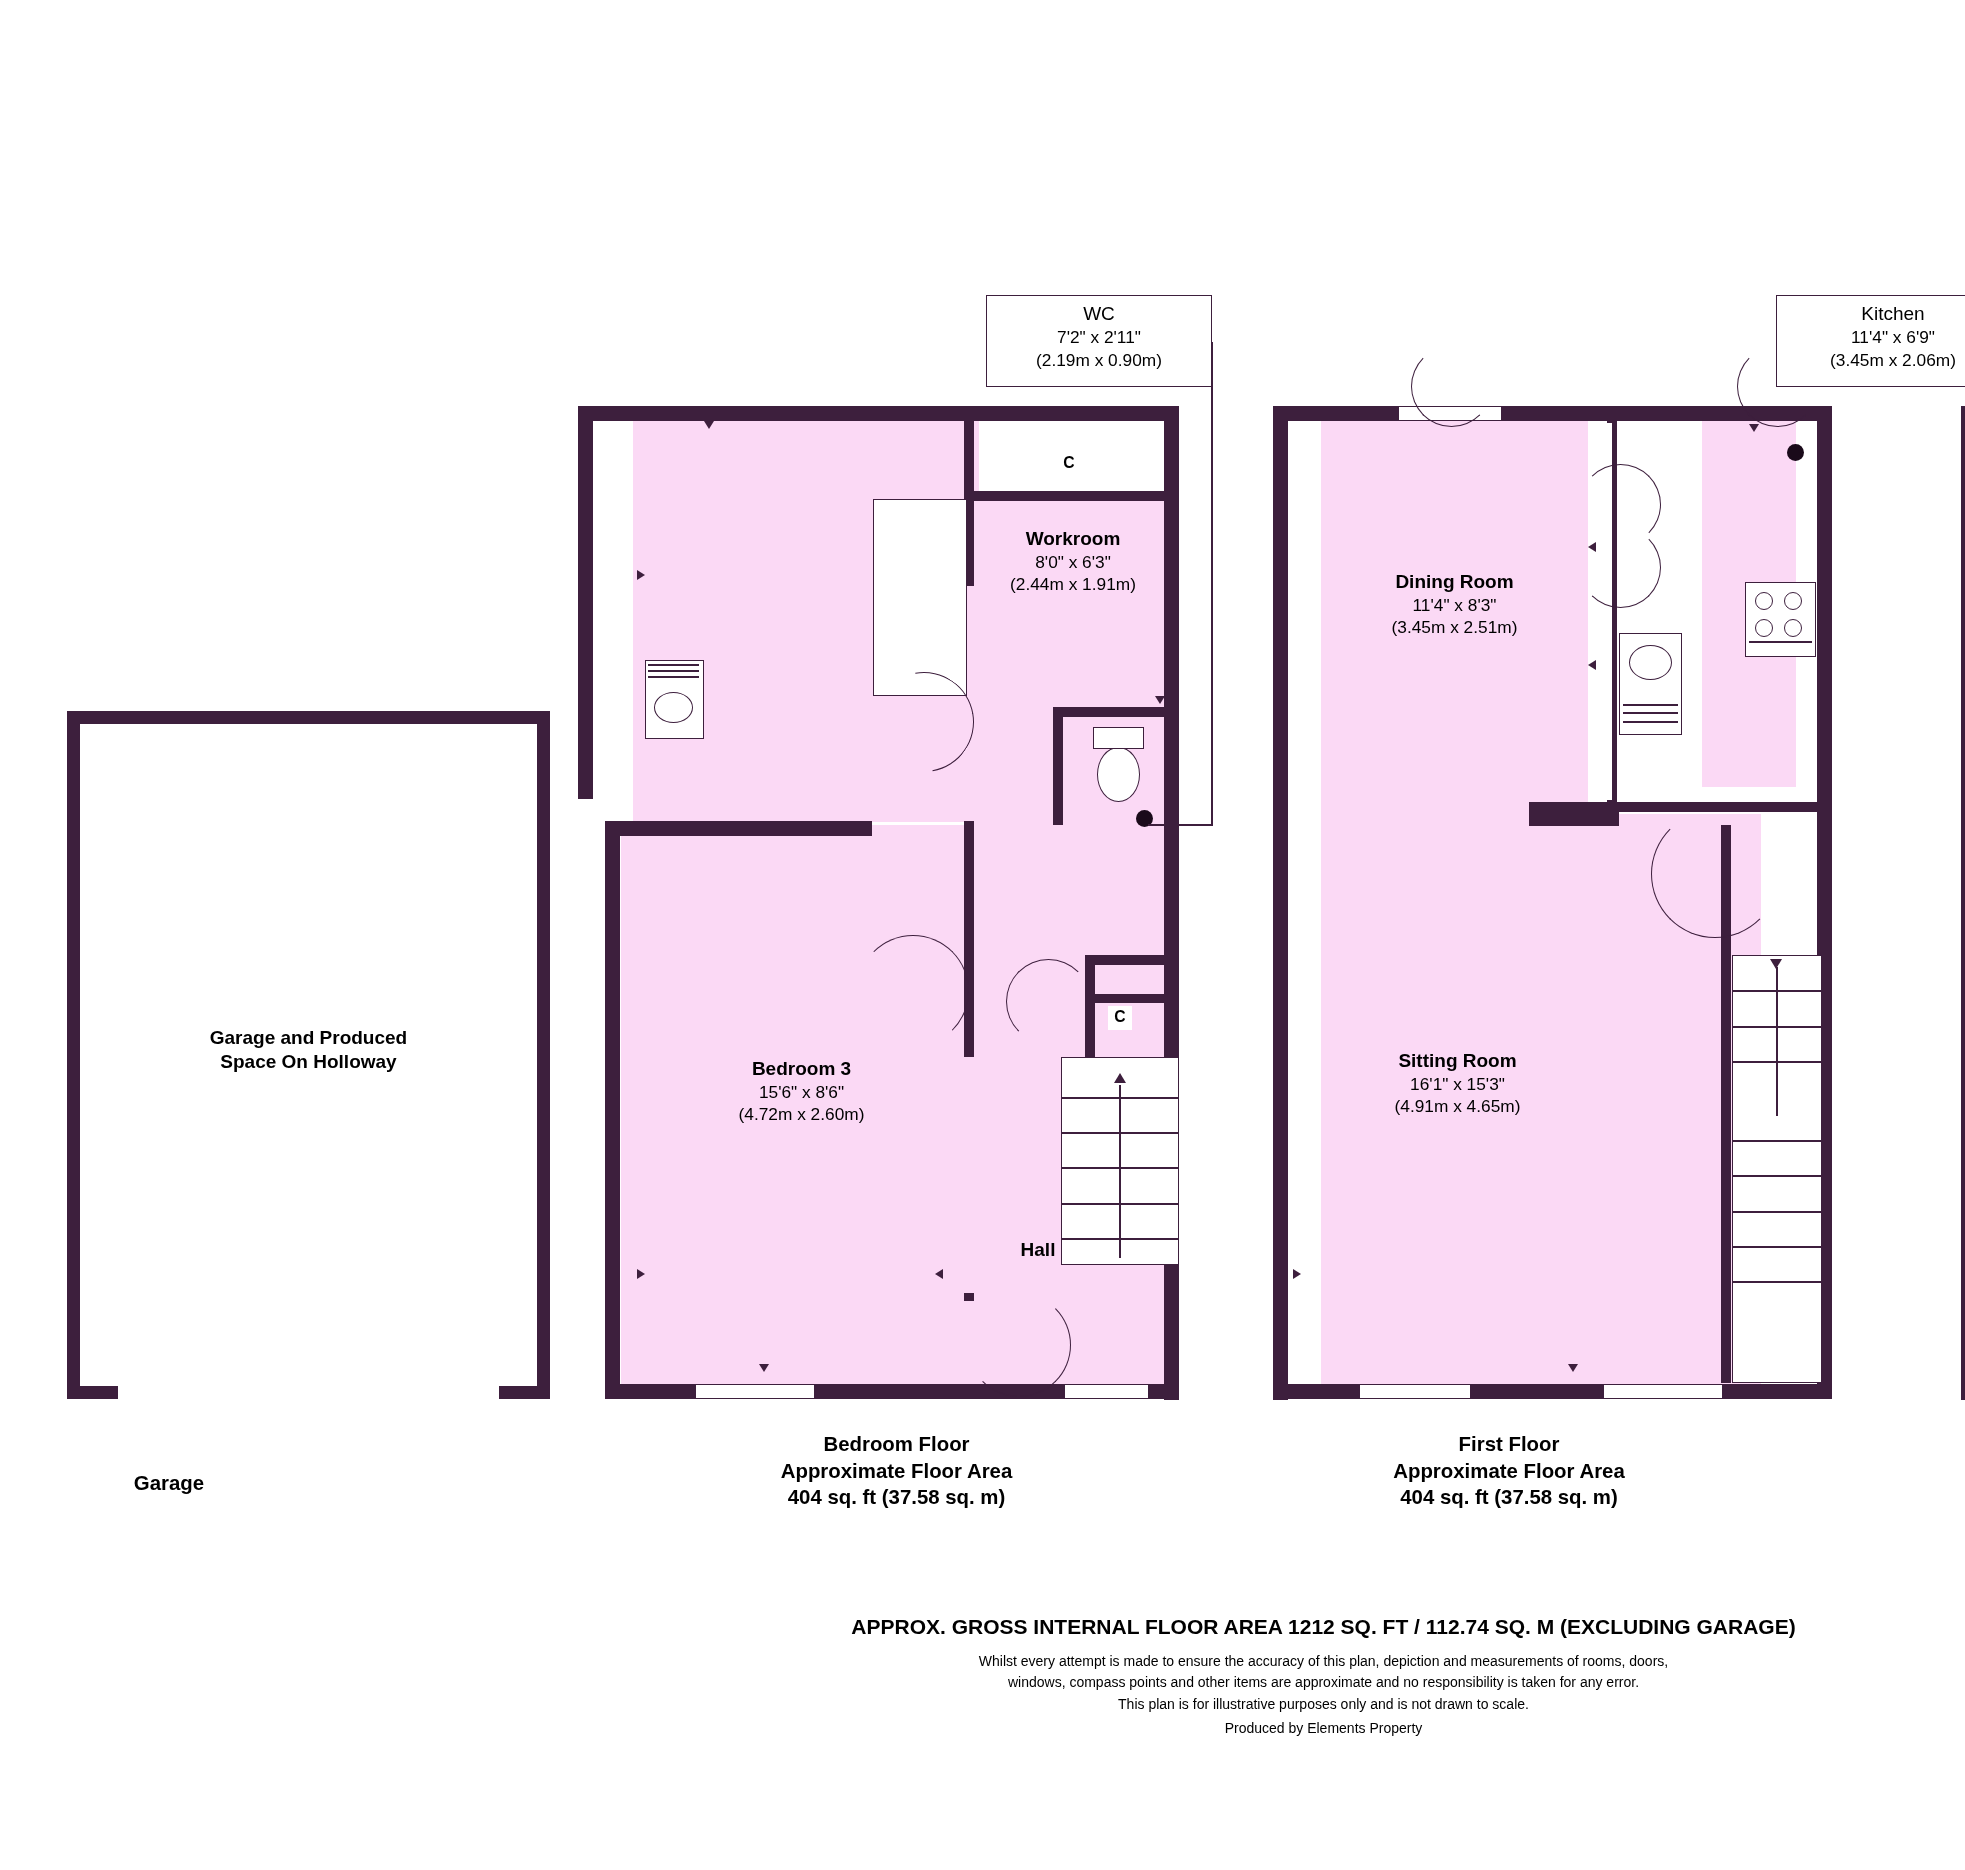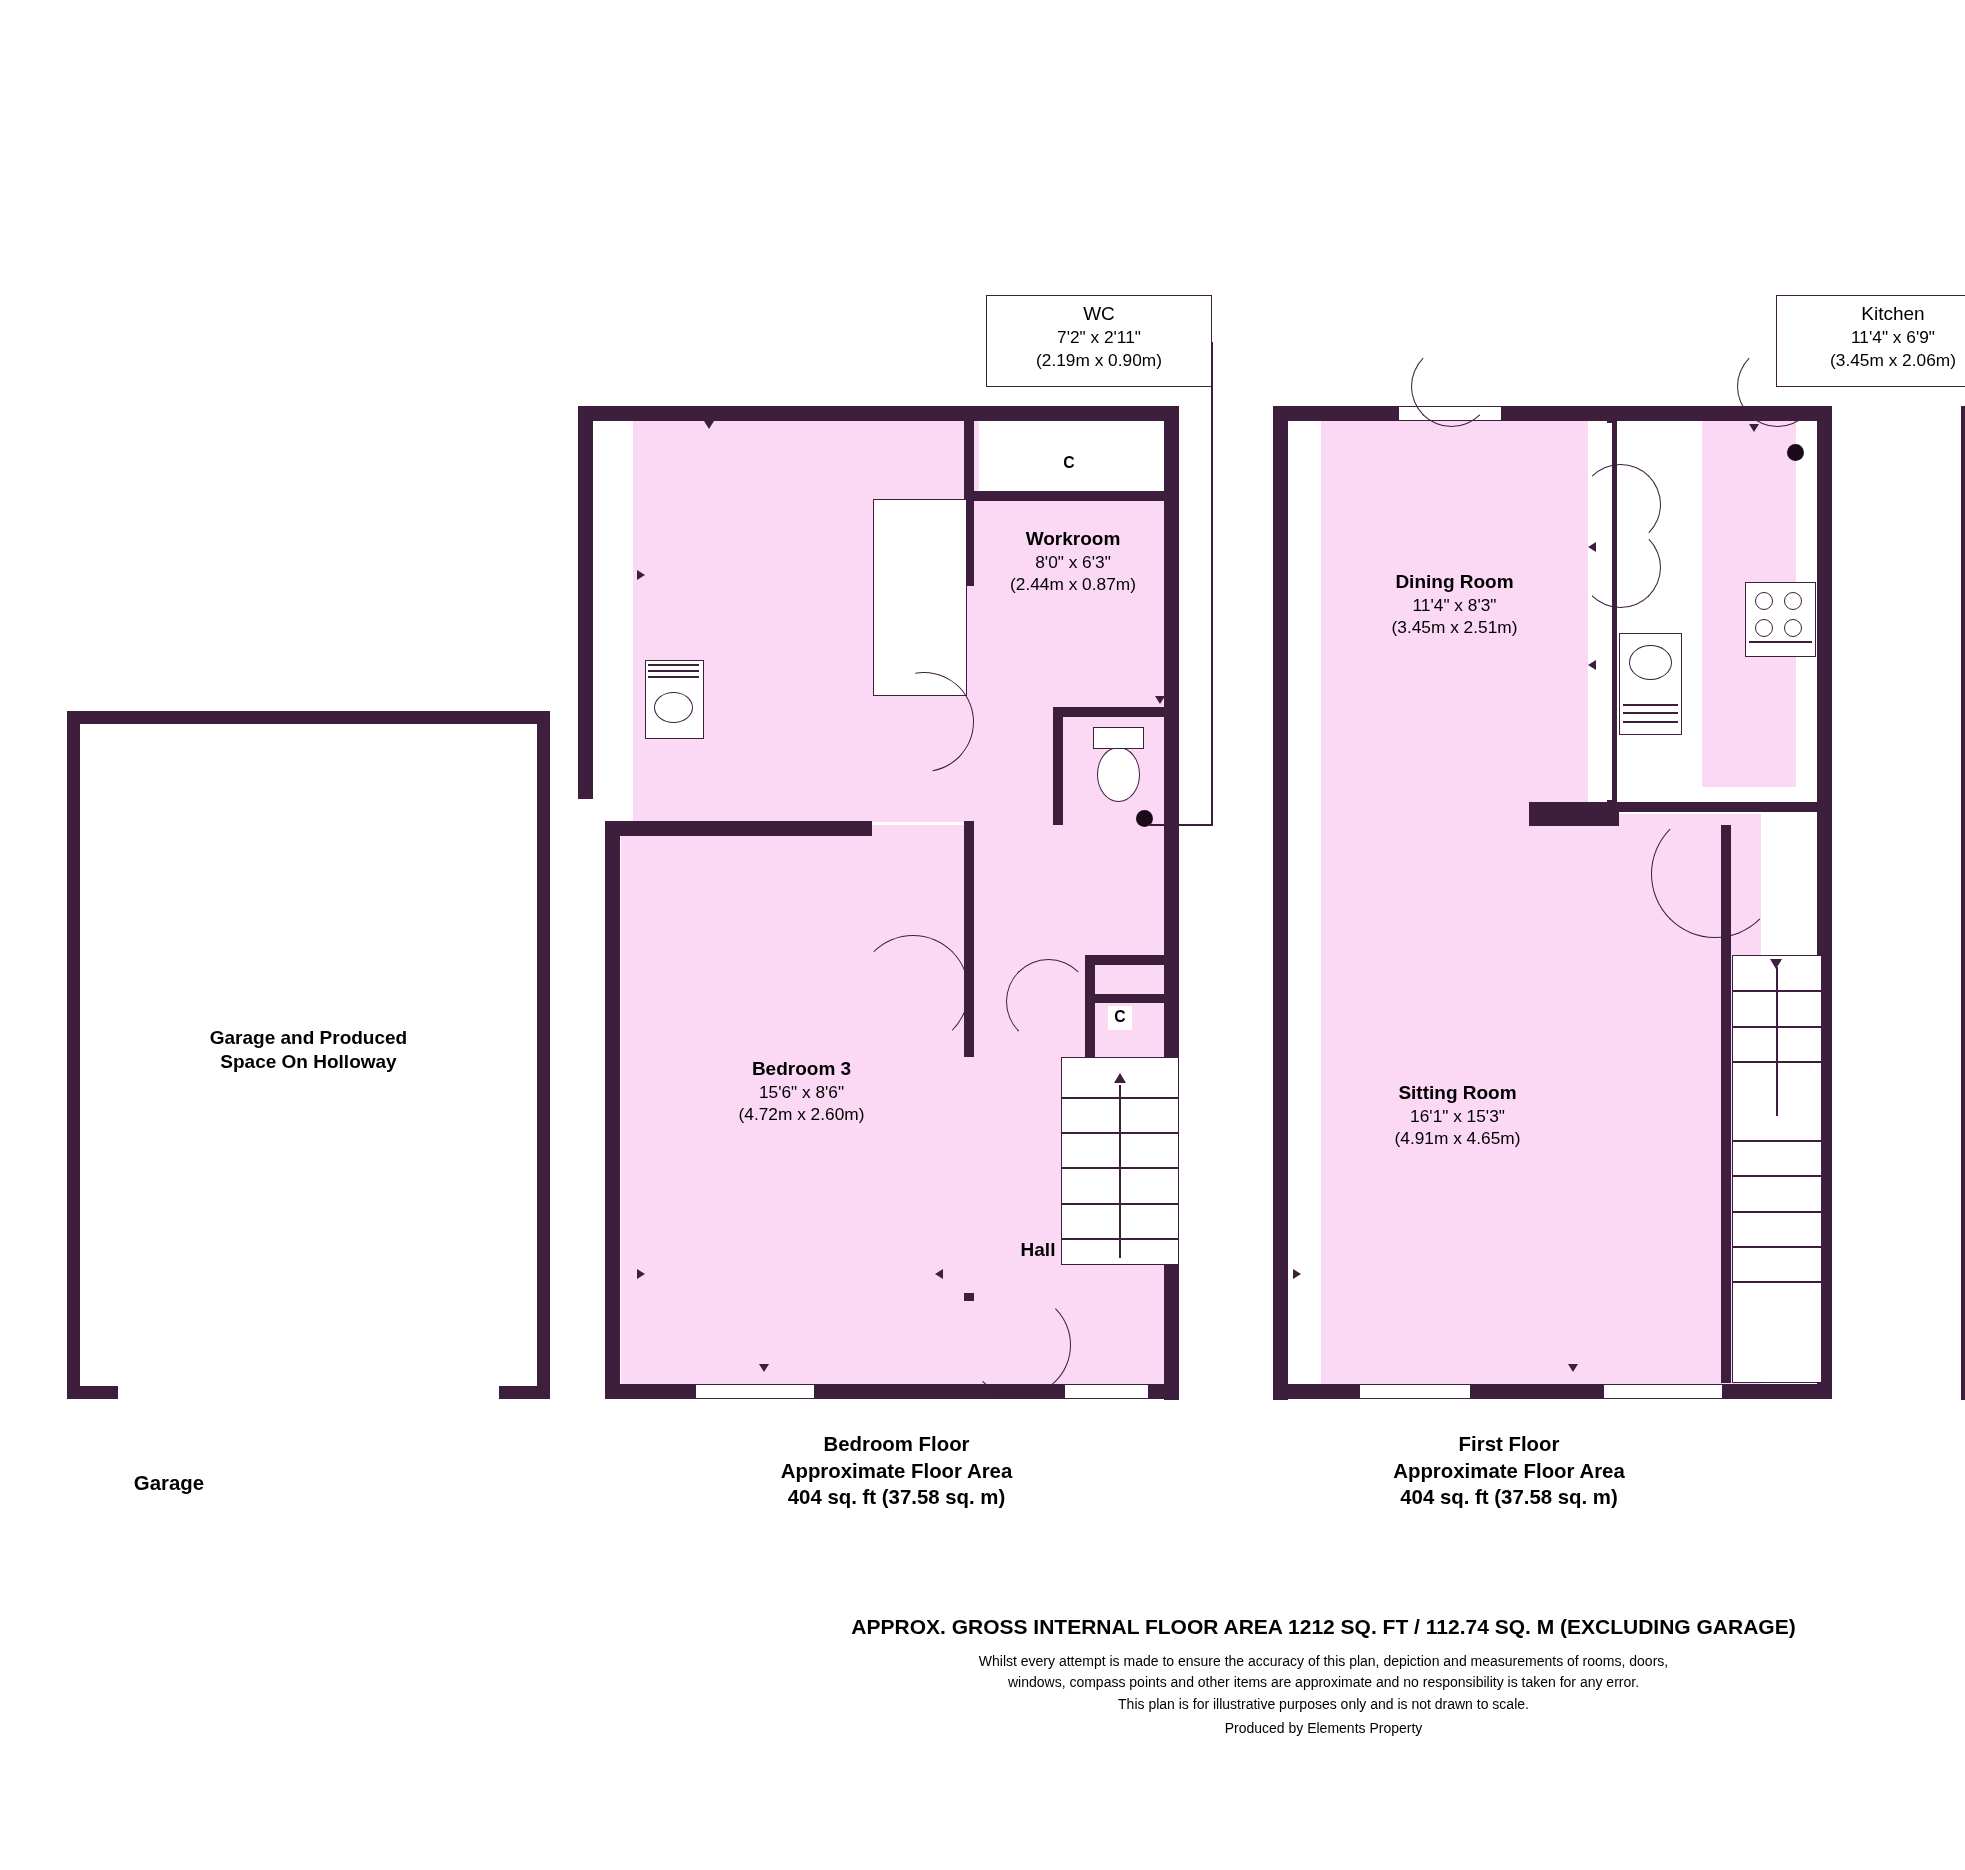--- a/index.html
+++ b/index.html
@@ -226,21 +226,21 @@
     <div class="dim lbl-44">7'2" x 2'11"</div>
     <div class="dim lbl-44">(2.19m x 0.90m)</div>
   </div>
   <div class="leader" style="left:1211px; top:342px; width:2px; height:483px;"></div>
   <div class="leader" style="left:1148px; top:824px; width:65px; height:2px;"></div>
 
 
   <div class="label lbl-48" style="left:951px; top:527px; width:244px;">
     <div class="name">Workroom</div>
     <div class="dim lbl-44">8'0" x 6'3"</div>
-    <div class="dim lbl-44">(2.44m x 0.87m)</div>
+    <div class="dim lbl-44">(2.44m x 1.91m)</div>
   </div>
 
   <div class="label lbl-48" style="left:660px; top:1057px; width:283px;">
     <div class="name">Bedroom 3</div>
     <div class="dim lbl-44">15'6" x 8'6"</div>
     <div class="dim lbl-44">(4.72m x 2.60m)</div>
   </div>
 
   <div class="label lbl-48" style="left:971px; top:1238px; width:134px;">
     <div class="name">Hall</div>
@@ -309,21 +309,21 @@
   <div class="stair-line" style="left:1732px; top:1281px; width:90px; height:1.6px;"></div>
   <div class="stair-line" style="left:1776px; top:967px; width:1.6px; height:149px;"></div>
   <div class="arrow-down" style="left:1770px; top:959px;"></div>
 
   <div class="label lbl-48" style="left:1325px; top:570px; width:259px;">
     <div class="name">Dining Room</div>
     <div class="dim lbl-44">11'4" x 8'3"</div>
     <div class="dim lbl-44">(3.45m x 2.51m)</div>
   </div>
 
-  <div class="label lbl-48" style="left:1328px; top:1049px; width:259px;margin-top:32px;">
+  <div class="label lbl-48" style="left:1328px; top:1049px; width:259px;">
     <div class="name">Sitting Room</div>
     <div class="dim lbl-44">16'1" x 15'3"</div>
     <div class="dim lbl-44">(4.91m x 4.65m)</div>
   </div>
 
   <div class="callout-box" style="left:1776px; top:295px; width:232px; height:90px;">
     <div class="name lbl-48" style="margin-top:5.5px;">Kitchen</div>
     <div class="dim lbl-44">11'4" x 6'9"</div>
     <div class="dim lbl-44">(3.45m x 2.06m)</div>
   </div>

